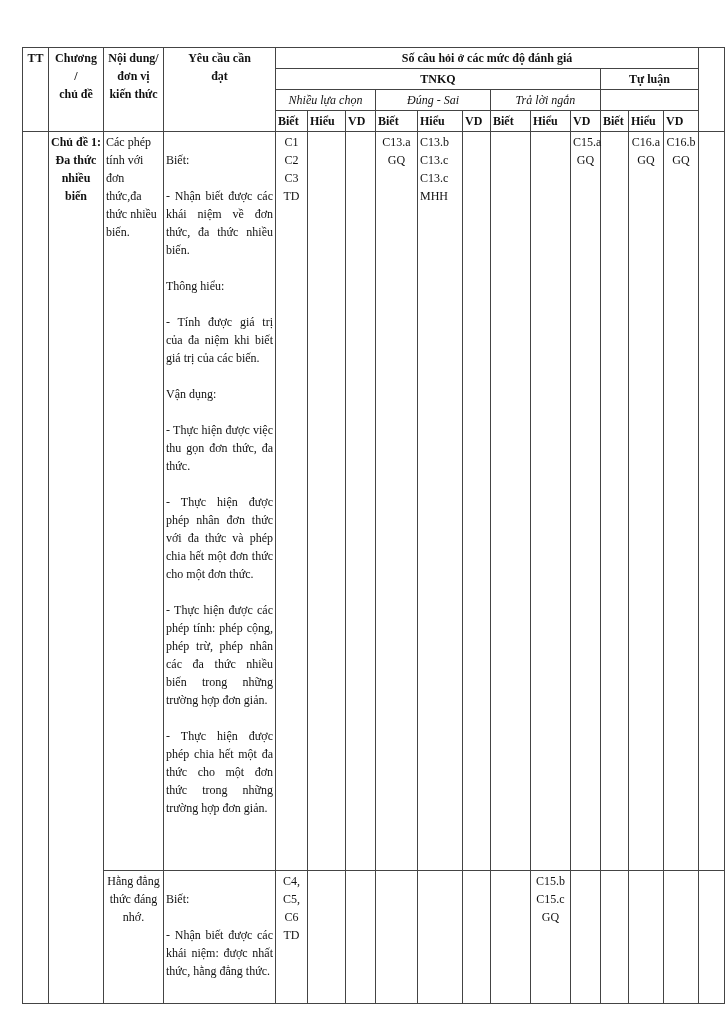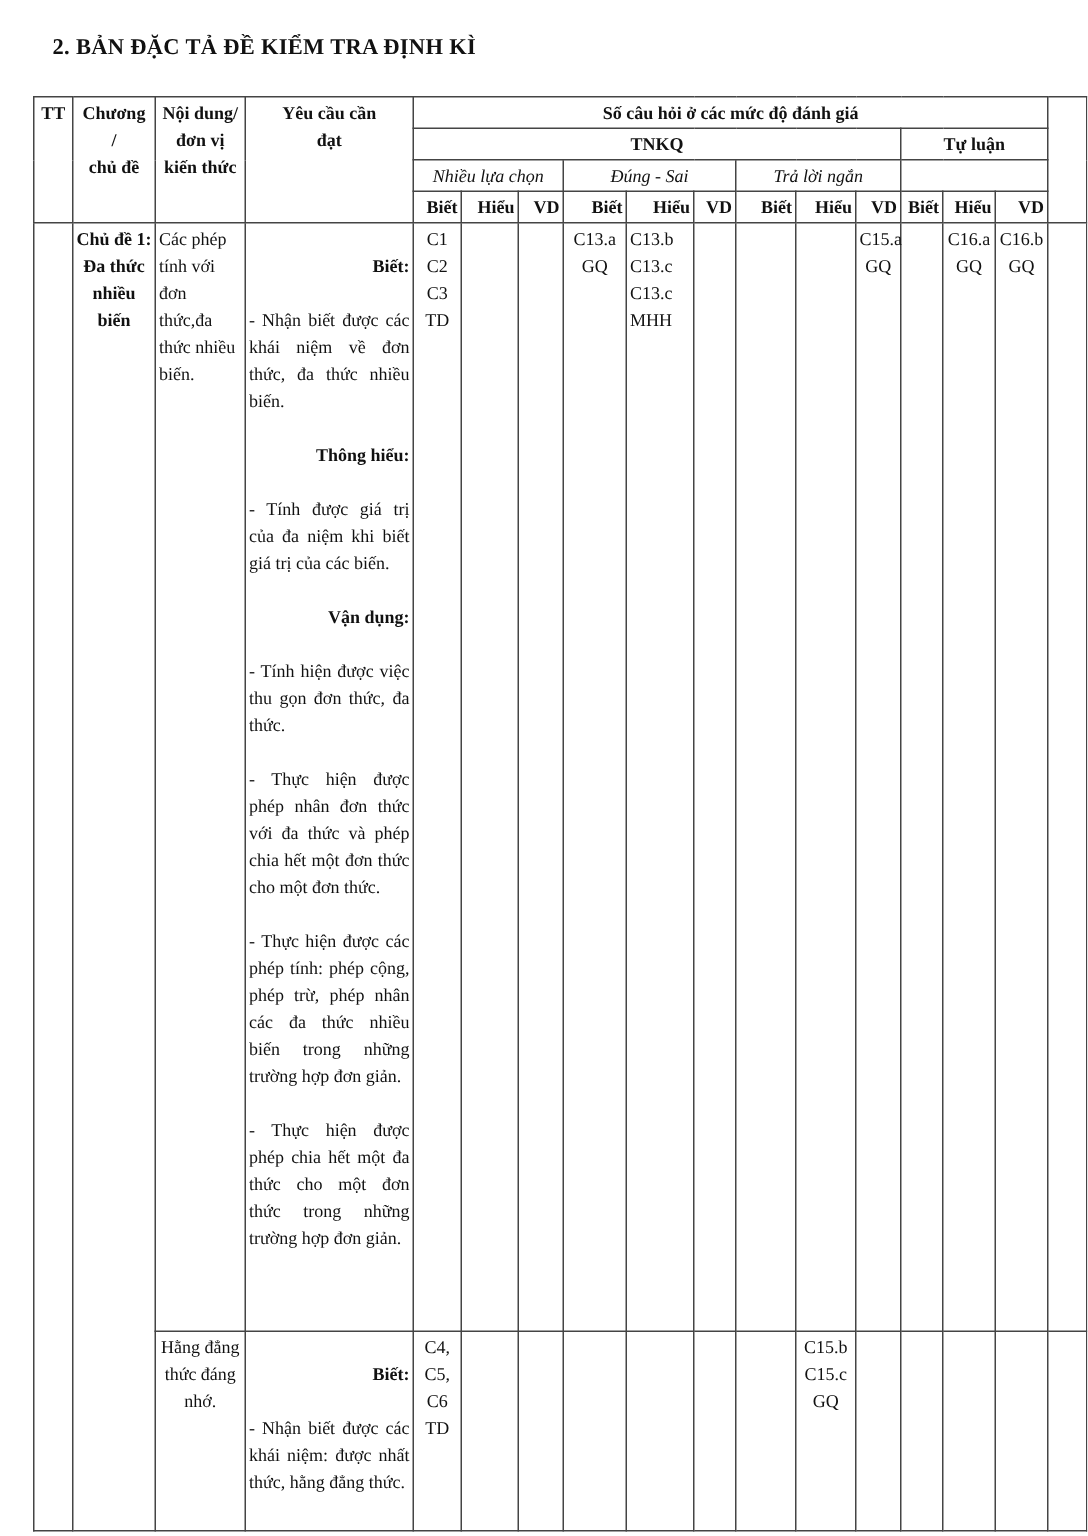--- a/index.html
+++ b/index.html
@@ -8,51 +8,50 @@
     position:relative; width:725px; height:1024px; background:#ffffff;
     font-family:"Liberation Serif","DejaVu Serif",serif; color:#111;
     overflow:hidden;
   }
   .doc-title {
     position:absolute; left:35px; top:24px;
     font-size:15px; font-weight:bold; letter-spacing:.2px;
     white-space:nowrap;
   }
   table.spec {
-    position:absolute; left:22px; top:64px;
+    position:absolute; left:22px; top:47px;
     border-collapse:collapse; table-layout:fixed; width:702px;
   }
   table.spec td {
     border:1px solid #444; vertical-align:top;
     font-size:12px; line-height:18px; padding:1px 2px;
     white-space:pre-line; overflow:visible;
   }
   td.hd { vertical-align:middle; text-align:center; font-weight:bold; line-height:16px; padding:0 1px; }
   td.hd-main { font-size:12.5px; }
   td.hd-italic { font-weight:normal; font-style:italic; font-size:12px;margin-top:11px; }
-  td.lvl { font-weight:bold; text-align:right; vertical-align:middle; line-height:15px; padding:0; }
+  td.lvl { font-weight:bold; text-align:left; vertical-align:middle; line-height:15px; padding:0; }
   td.chapter-cell { vertical-align:middle; text-align:center; font-weight:bold; white-space:normal; padding:1px 3px; }
   td.content-mid { vertical-align:middle; }
   td.content-cell { white-space:normal; padding:2px 2px 2px 6px; }
   td.content-center { text-align:center; padding-left:2px; }
   td.req-cell { text-align:justify; padding:1px 3px 1px 4px; white-space:normal; }
-  .req-b { font-weight:bold; text-align:right; }
+  .req-b { font-weight:normal; text-align:left; }
   td.q { text-align:center; }
   td.q-right { text-align:center; padding-right:3px; }
   td.q-left { text-align:left; padding-left:3px; }
   
   td.sliver-head { border:none; }
   td.sliver-data { border-right:none; }
 </style>
 </head>
 <body>
 
 <div class="page">
 
-  <div class="doc-title">2. BẢN ĐẶC TẢ ĐỀ KIỂM TRA ĐỊNH KÌ</div>
 
   <table class="spec">
     <colgroup>
       <col style="width:26px">
         <col style="width:55px">
         <col style="width:60px">
         <col style="width:112px">
       <col style="width:32px">
         <col style="width:38px">
         <col style="width:30px">
@@ -113,21 +112,21 @@
     <tr style="height:739px">
       <td rowspan="2"></td>
       <td class="chapter-cell" rowspan="2">Chủ đề 1: Đa thức nhiều biến</td>
       <td class="content-cell content-mid">Các phép tính với đơn thức,đa thức nhiều biến.</td>
       <td class="req-cell">
         <div class="req-b">Biết:</div>
         <div>- Nhận biết được các khái niệm về đơn thức, đa thức nhiều biến.</div>
         <div class="req-b">Thông hiểu:</div>
         <div>- Tính được giá trị của đa niệm khi biết giá trị của các biến.</div>
         <div class="req-b">Vận dụng:</div>
-        <div>- Tính hiện được việc thu gọn đơn thức, đa thức.</div>
+        <div>- Thực hiện được việc thu gọn đơn thức, đa thức.</div>
         <div>- Thực hiện được phép nhân đơn thức với đa thức và phép chia hết một đơn thức cho một đơn thức.</div>
         <div>- Thực hiện được các phép tính: phép cộng, phép trừ, phép nhân các đa thức nhiều biến trong những trường hợp đơn giản.</div>
         <div>- Thực hiện được phép chia hết một đa thức cho một đơn thức trong những trường hợp đơn giản.</div>
       </td>
       <td class="q">C1
 C2
 C3
 TD</td>
       <td class="q"></td>
       <td class="q"></td>

